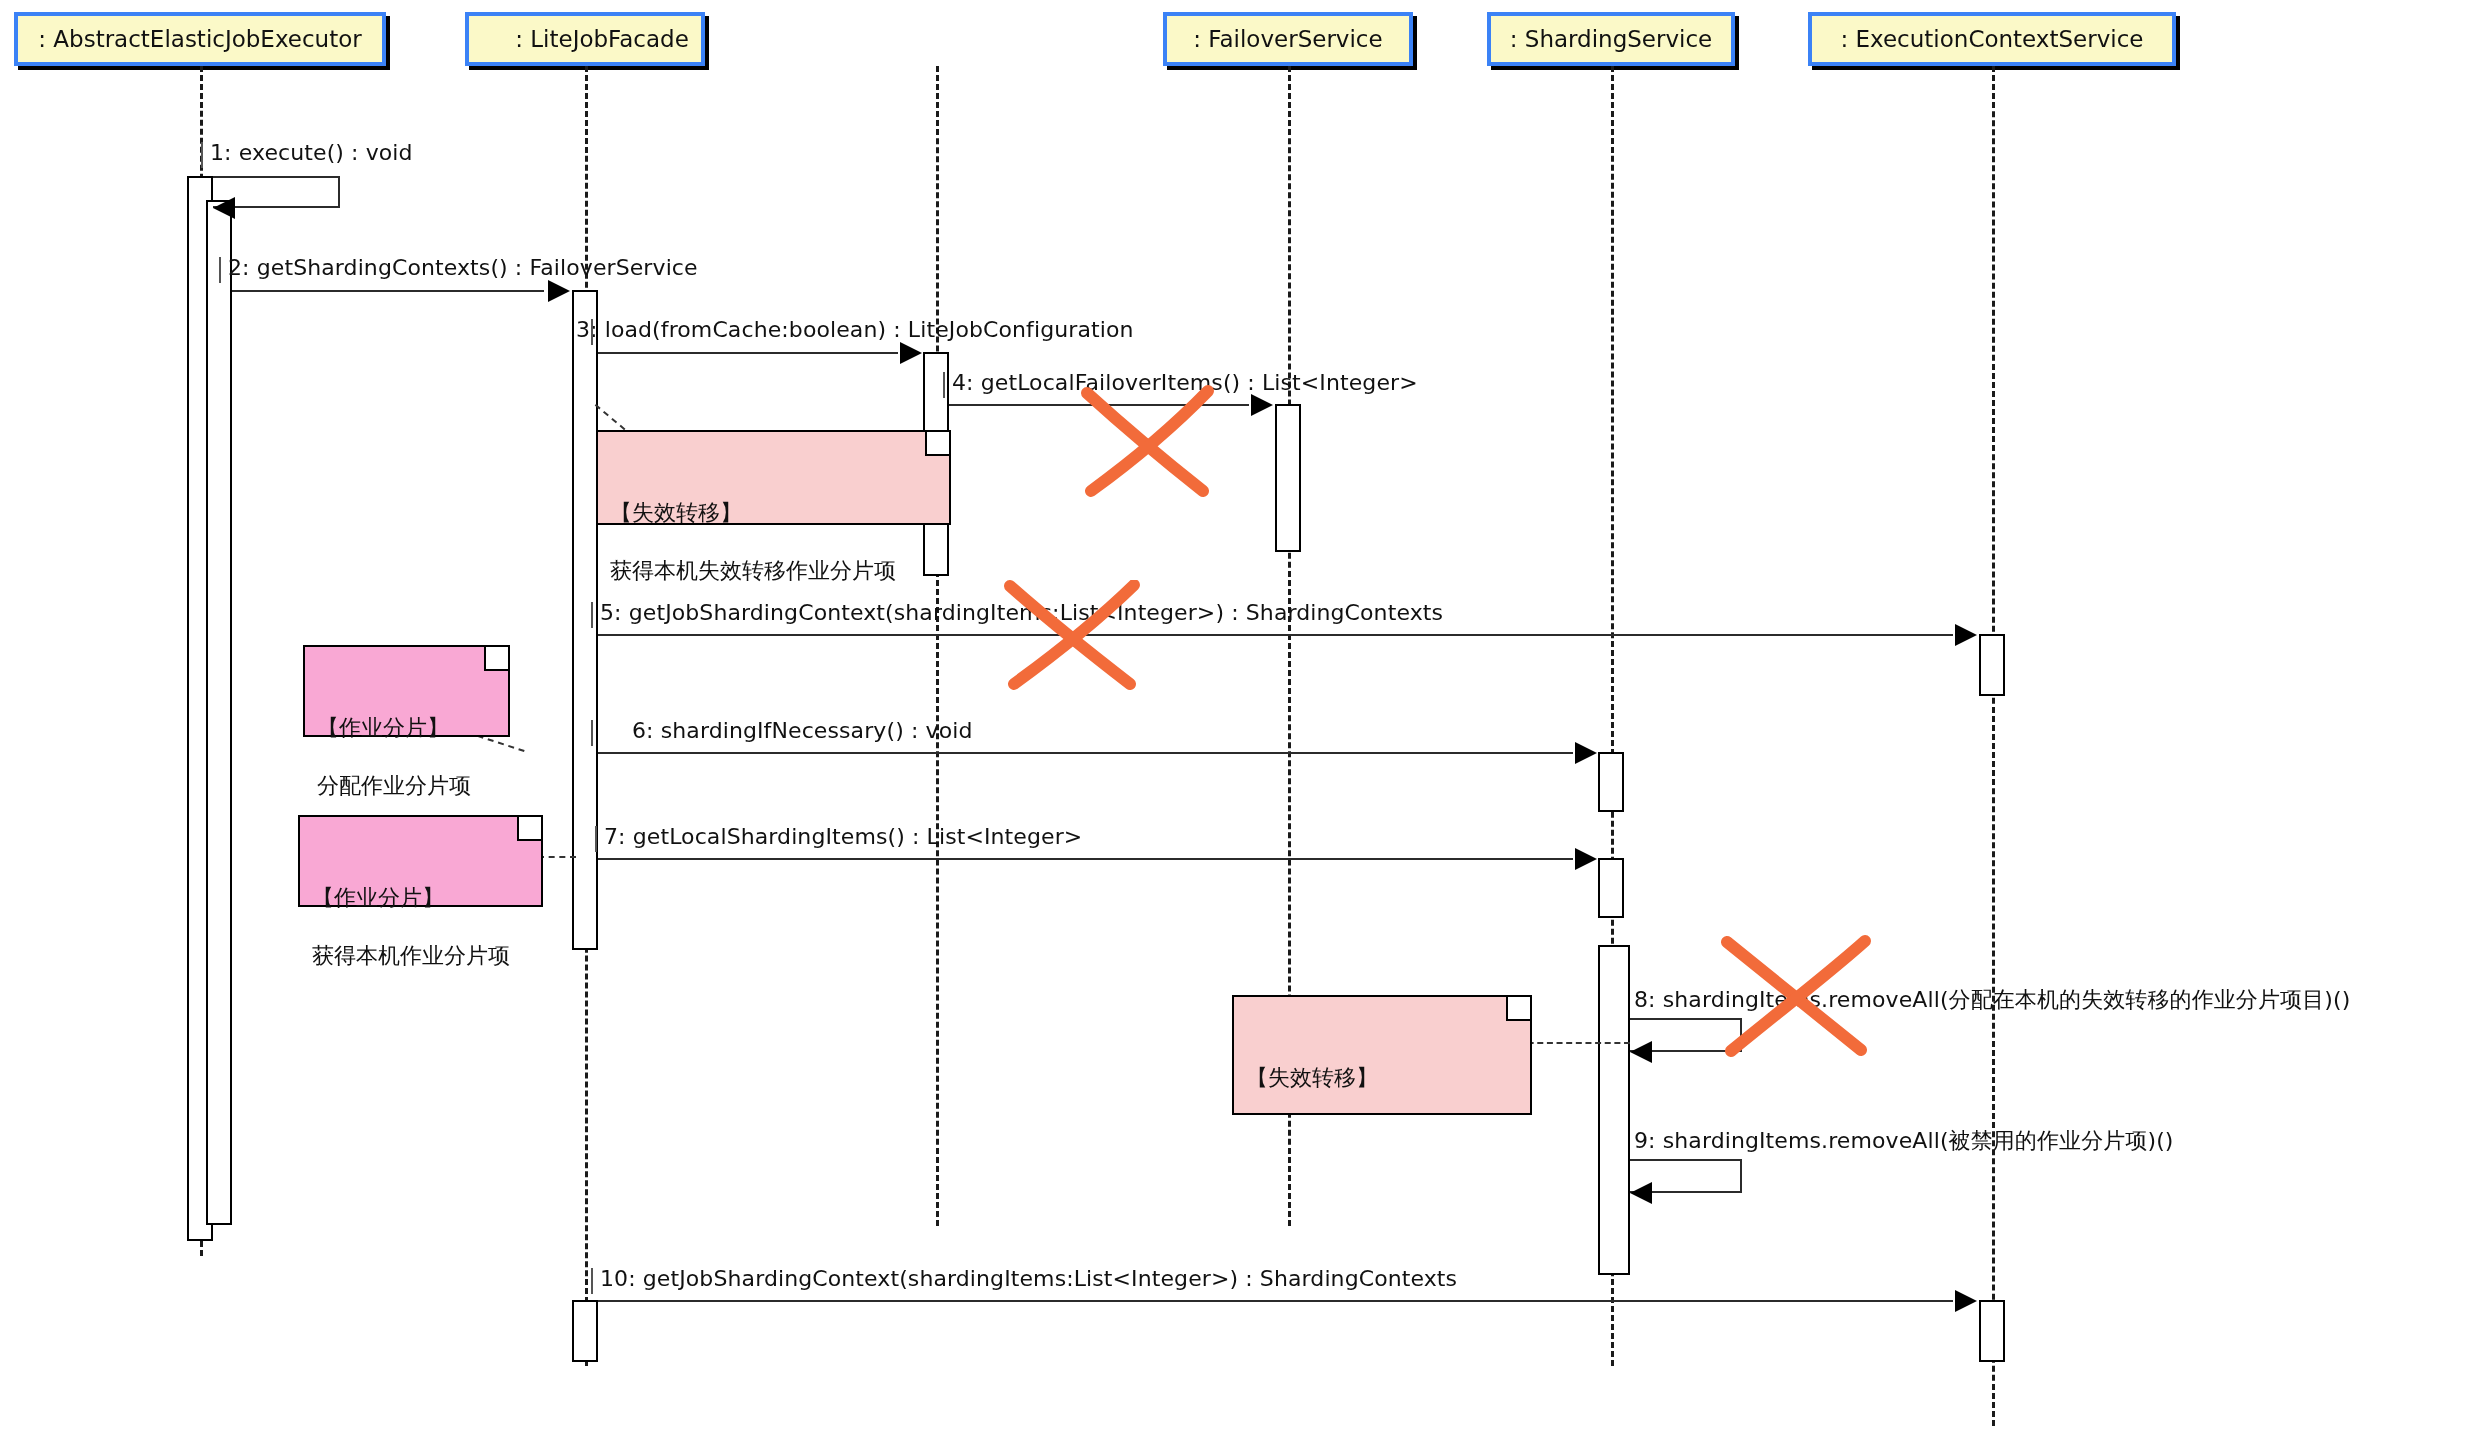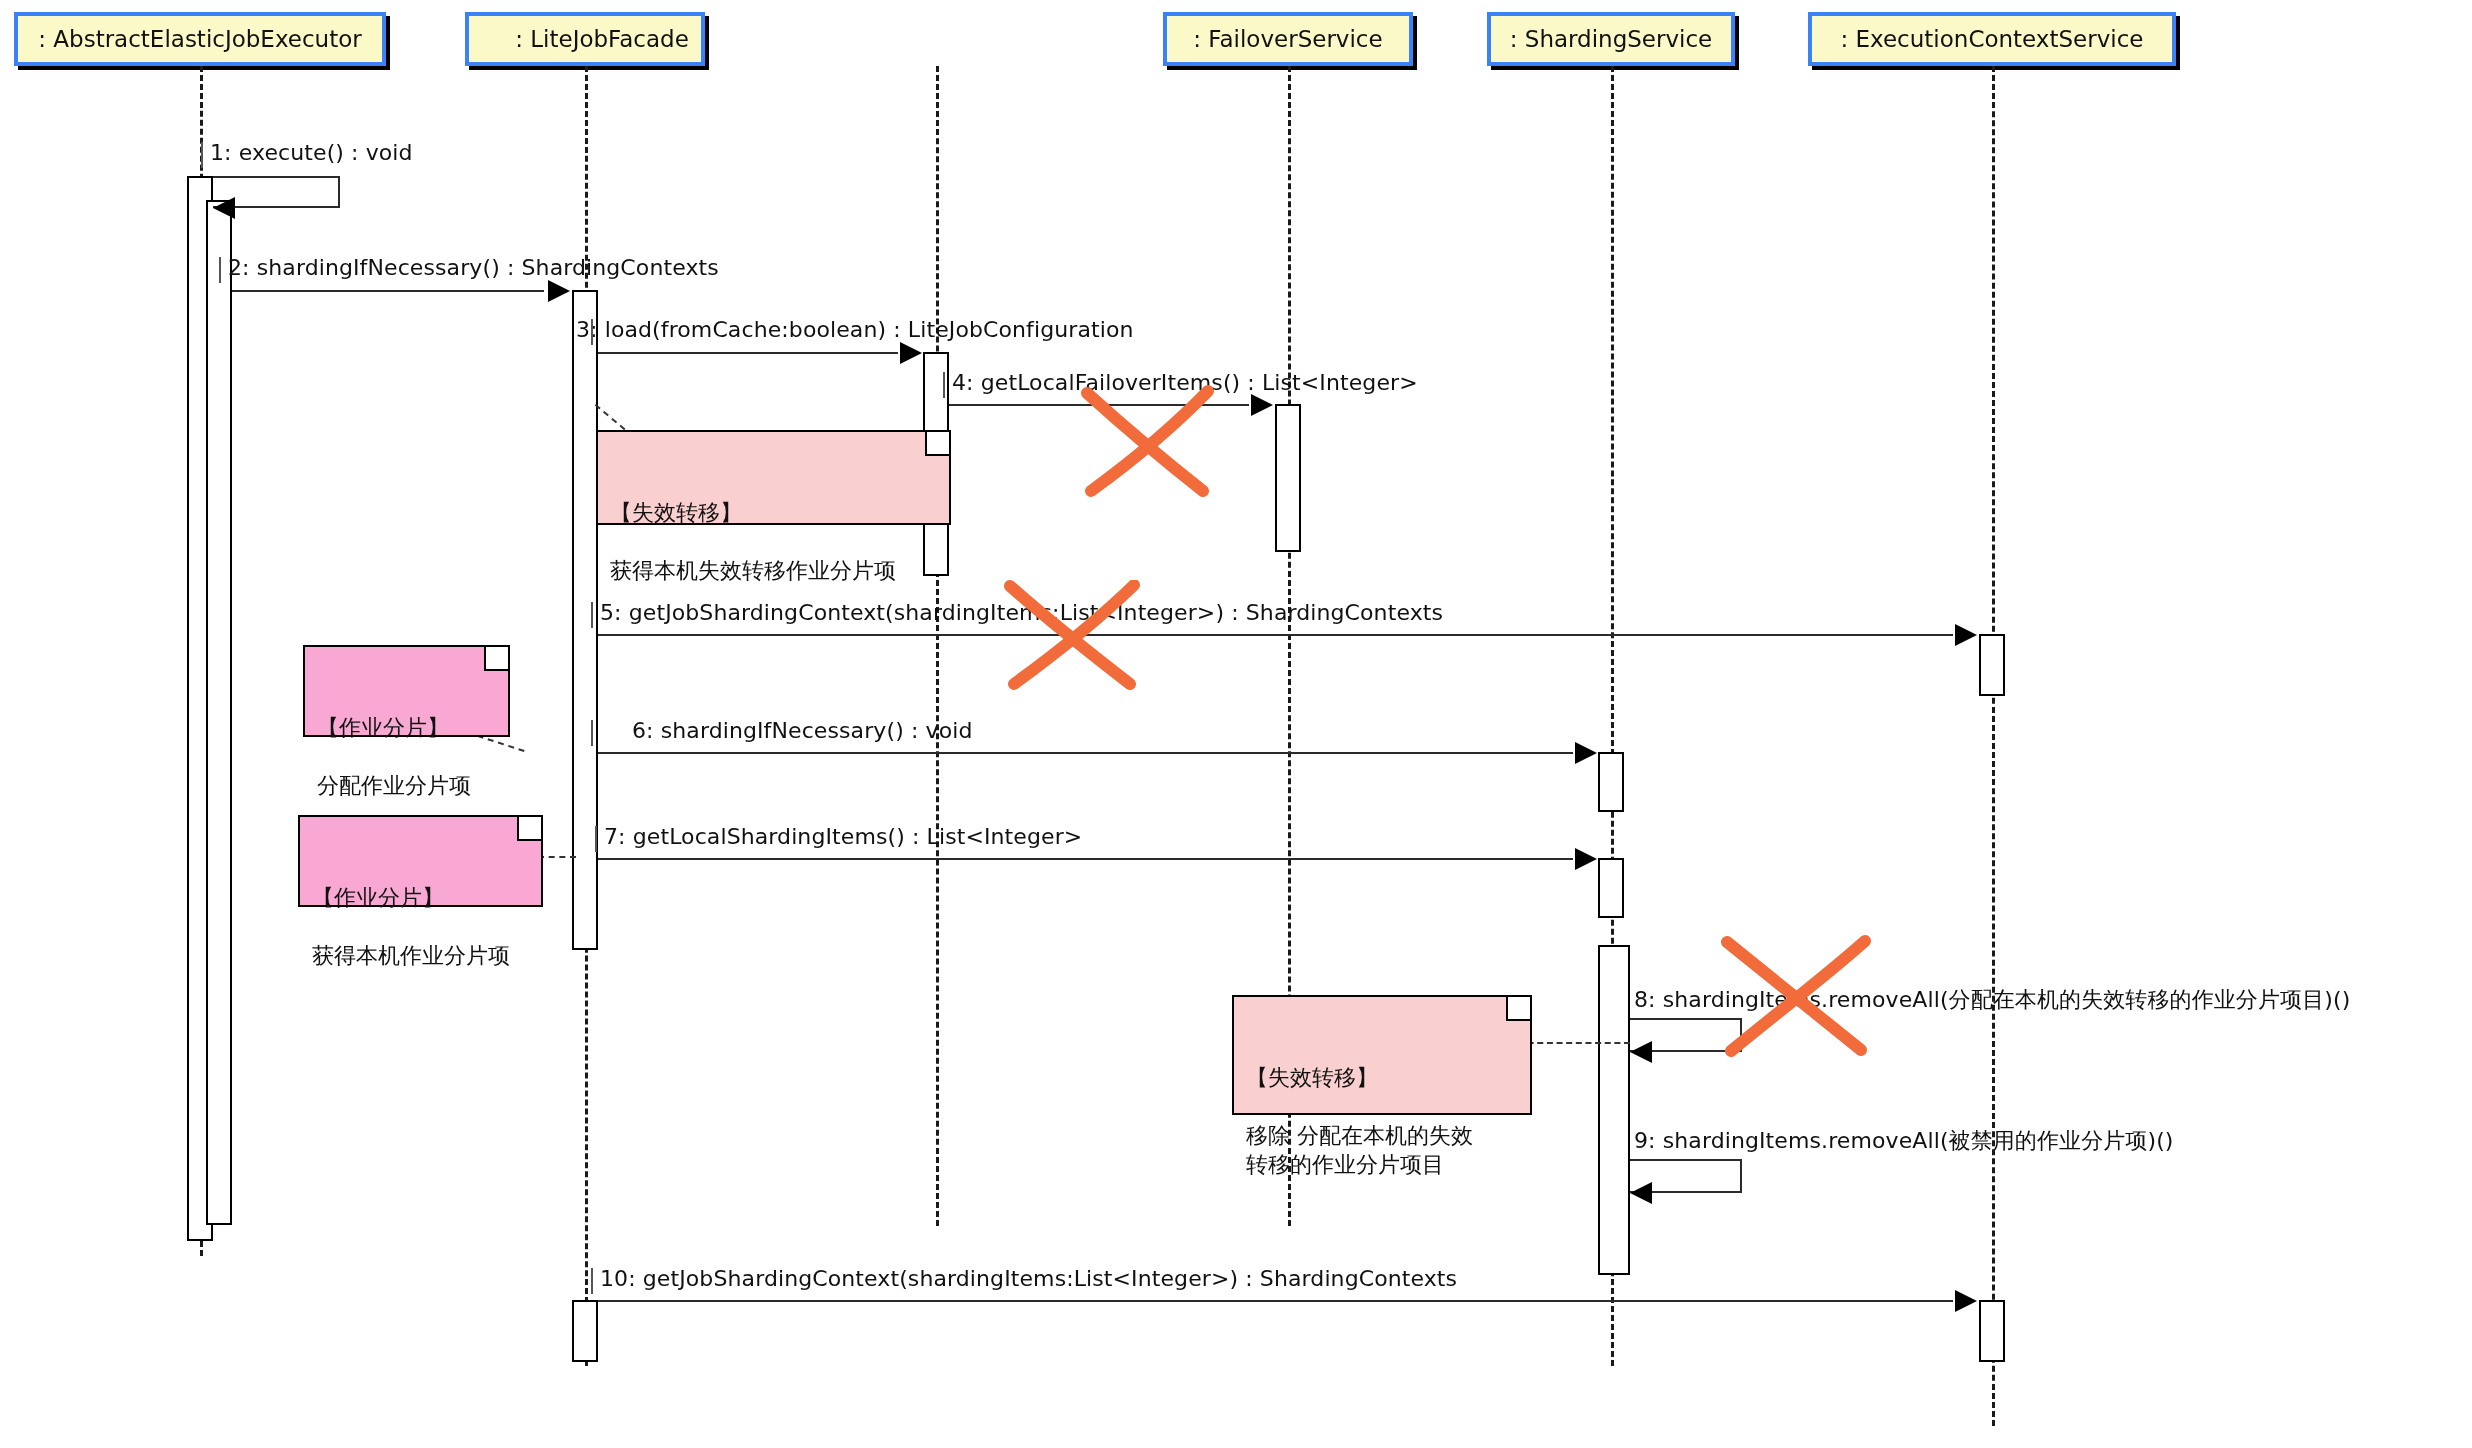--- a/index.html
+++ b/index.html
@@ -83,21 +83,21 @@
   <div class="activation" style="left:1598px;top:945px;width:32px;height:330px;"></div>
 
   <div class="activation" style="left:1979px;top:634px;width:26px;height:62px;"></div>
   <div class="activation" style="left:1979px;top:1300px;width:26px;height:62px;"></div>
 
   <div class="msg-label" style="left:210px;top:140px;">1: execute() : void</div>
   <div class="tickstub" style="left:201px;top:142px;height:26px;"></div>
   <div class="self-call" style="left:213px;top:176px;width:127px;height:32px;"></div>
   <div class="arrow-head arrow-left" style="left:213px;top:197px;"></div>
 
-  <div class="msg-label" style="left:228px;top:255px;">2: shardingIfNecessary() : ShardingContexts</div>
+  <div class="msg-label" style="left:228px;top:255px;">2: getShardingContexts() : FailoverService</div>
   <div class="tickstub" style="left:219px;top:257px;height:26px;"></div>
   <div class="msg-line" style="left:232px;top:290px;width:312px;"></div>
   <div class="arrow-head arrow-right" style="left:548px;top:280px;"></div>
 
   <div class="msg-label" style="left:576px;top:317px;">3: load(fromCache:boolean) : LiteJobConfiguration</div>
   <div class="tickstub" style="left:591px;top:319px;height:26px;"></div>
   <div class="msg-line" style="left:598px;top:352px;width:300px;"></div>
   <div class="arrow-head arrow-right" style="left:900px;top:342px;"></div>
 
   <div class="msg-label" style="left:952px;top:370px;">4: getLocalFailoverItems() : List&lt;Integer&gt;</div>
@@ -157,22 +157,20 @@
 
   <svg class="xmark" style="left:1715px;top:935px;" width="160" height="125" viewBox="0 0 160 125">
     <path d="M12 7 C50 38, 98 76, 146 115" stroke="#f26b3a" stroke-width="12" stroke-linecap="round" fill="none"></path>
     <path d="M150 6 C112 40, 62 78, 16 116" stroke="#f26b3a" stroke-width="12" stroke-linecap="round" fill="none"></path>
   </svg>
 
   <div class="note-link" style="left:1518px;top:1042px;width:112px;"></div>
   <div class="note note-pink" style="left:1232px;top:995px;width:300px;height:120px;">
     <div class="note-fold"></div>
     <div>【失效转移】</div>
-    <div>移除 分配在本机的失效
-转移的作业分片项目</div>
   </div>
 
   <div class="msg-label" style="left:1634px;top:1126px;">9: shardingItems.removeAll(被禁用的作业分片项)()</div>
   <div class="self-call" style="left:1630px;top:1159px;width:112px;height:34px;"></div>
   <div class="arrow-head arrow-left" style="left:1630px;top:1182px;"></div>
 
   <div class="msg-label" style="left:600px;top:1266px;">10: getJobShardingContext(shardingItems:List&lt;Integer&gt;) : ShardingContexts</div>
   <div class="tickstub" style="left:591px;top:1268px;height:26px;"></div>
   <div class="msg-line" style="left:598px;top:1300px;width:1355px;"></div>
   <div class="arrow-head arrow-right" style="left:1955px;top:1290px;"></div>

